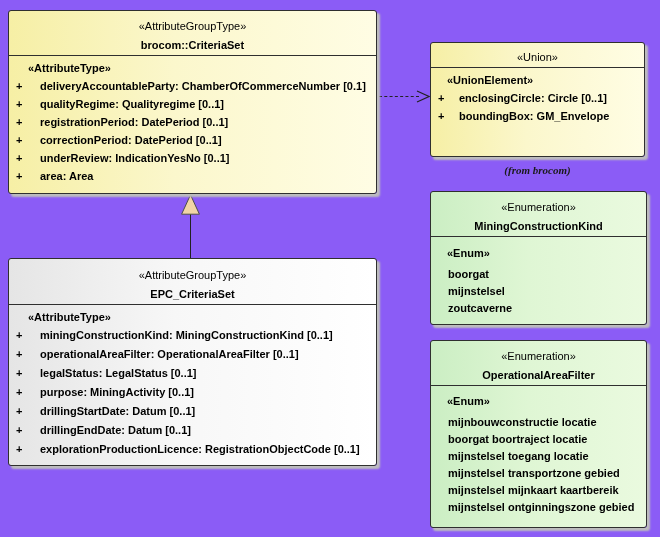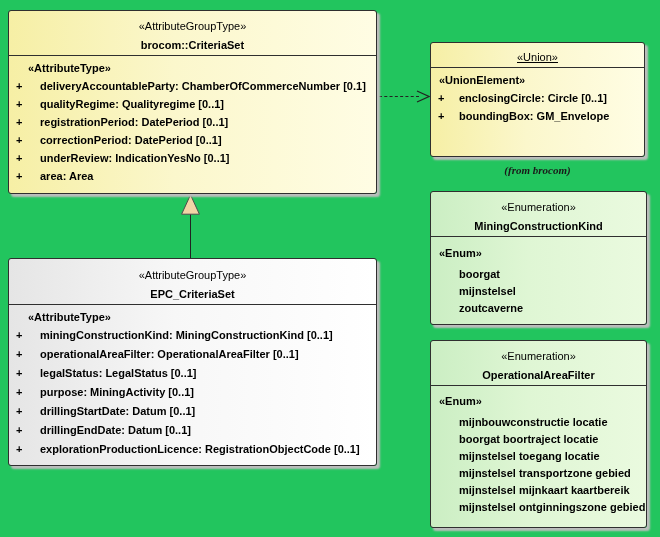--- a/index.html
+++ b/index.html
@@ -3,21 +3,21 @@
 <meta charset="utf-8">
 <style>
   html,body{margin:0;padding:0;background:#ffffff;}
   :root{
     --yellow-left:#F6EFA5; --yellow-right:#FFFDE4;
     --green-left:#CBEEC3;  --green-right:#EAFADF;
     --gray-left:#E5E5E5;   --gray-right:#FFFFFF;
     --border:#2F2F2F; --shadow:#BDBDBD; --triangle-fill:#F2D5A6; --line:#222222;
   }
   .canvas{
-    position:relative; width:660px; height:537px; background:#22c55e;
+    position:relative; width:660px; height:537px; background:#8b5cf6;
     font-family:"Liberation Sans", sans-serif; font-size:11px; color:#000;
     overflow:hidden;
   }
   .uml-box{
     position:absolute; box-sizing:border-box;
     border:1px solid var(--border); border-radius:3px;
     box-shadow:3px 3px 2px var(--shadow);
   }
   .fill-yellow{background:linear-gradient(90deg,var(--yellow-left) 0%,#FBF7CC 45%,var(--yellow-right) 100%);}
   .fill-green{background:linear-gradient(90deg,var(--green-left) 0%,#DFF6D4 45%,var(--green-right) 100%);}
@@ -25,24 +25,24 @@
   .hdr{border-bottom:1px solid var(--border); text-align:center; padding-top:6px;}
   .hdr .stereo{line-height:19px; font-weight:400;}
   .hdr .cname{line-height:19px; font-weight:700;}
   .body{padding-top:3px;font-weight:bold;}
   .section-label{padding-left:19px; line-height:18px;}
   .attr-row{display:flex; line-height:18px;}
   .attr-row .vis{flex:0 0 24px; padding-left:7px;}
   .attr-row .txt{flex:1; white-space:nowrap;}
   .epc .hdr{padding-top:7px;}
   .epc .attr-row{line-height:19px;}
-  .narrow .section-label{padding-left:8px; line-height:17px; margin-bottom:4px;}
+  .narrow .section-label{padding-left:16px; line-height:17px; margin-bottom:4px;}
   .narrow .attr-row{line-height:18px;}
   .narrow .attr-row .vis{flex:0 0 21px; padding-left:7px;}
-  .enum-row{padding-left:28px; line-height:17px; white-space:nowrap;}
+  .enum-row{padding-left:17px; line-height:17px; white-space:nowrap;}
   .note{
     position:absolute; text-align:center; font-style:italic; font-weight:600; color:#1a1a1a;font-family:Liberation Serif, serif;
   }
   .connector{position:absolute;}
   .gen-line{border-left:1px solid var(--line); width:0;}
   .dep-line{border-top:1px dashed var(--line); height:0;}
   svg{display:block;}
 </style>
 </head>
 <body>
@@ -124,21 +124,21 @@
         <span class="txt">drillingEndDate: Datum [0..1]</span>
       </div>
       <div class="attr-row">
         <span class="vis">+</span>
         <span class="txt">explorationProductionLicence: RegistrationObjectCode [0..1]</span>
       </div>
     </div>
   </div>
 
   <div class="uml-box fill-yellow narrow" style="left:430px;top:42px;width:215px;height:115px;">
-    <div class="hdr" style="padding-top:5px;text-decoration:underline;">
+    <div class="hdr" style="padding-top:5px;">
       <div class="stereo">«Union»</div>
     </div>
     <div class="body">
       <div class="section-label" style="margin-bottom:0;line-height:18px;">«UnionElement»</div>
       <div class="attr-row">
         <span class="vis">+</span>
         <span class="txt">enclosingCircle: Circle [0..1]</span>
       </div>
       <div class="attr-row">
         <span class="vis">+</span>

